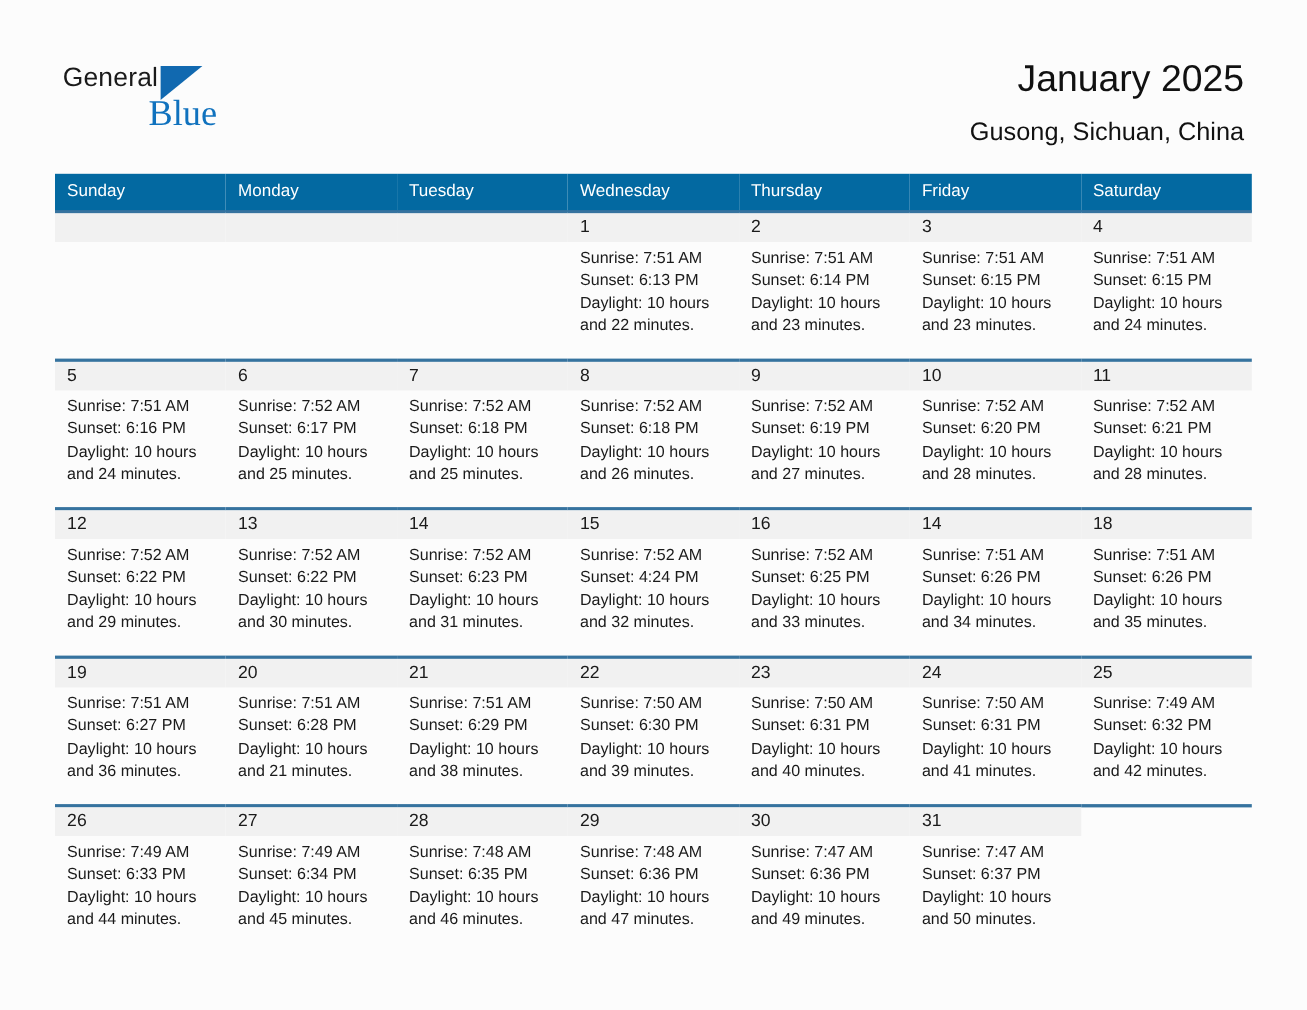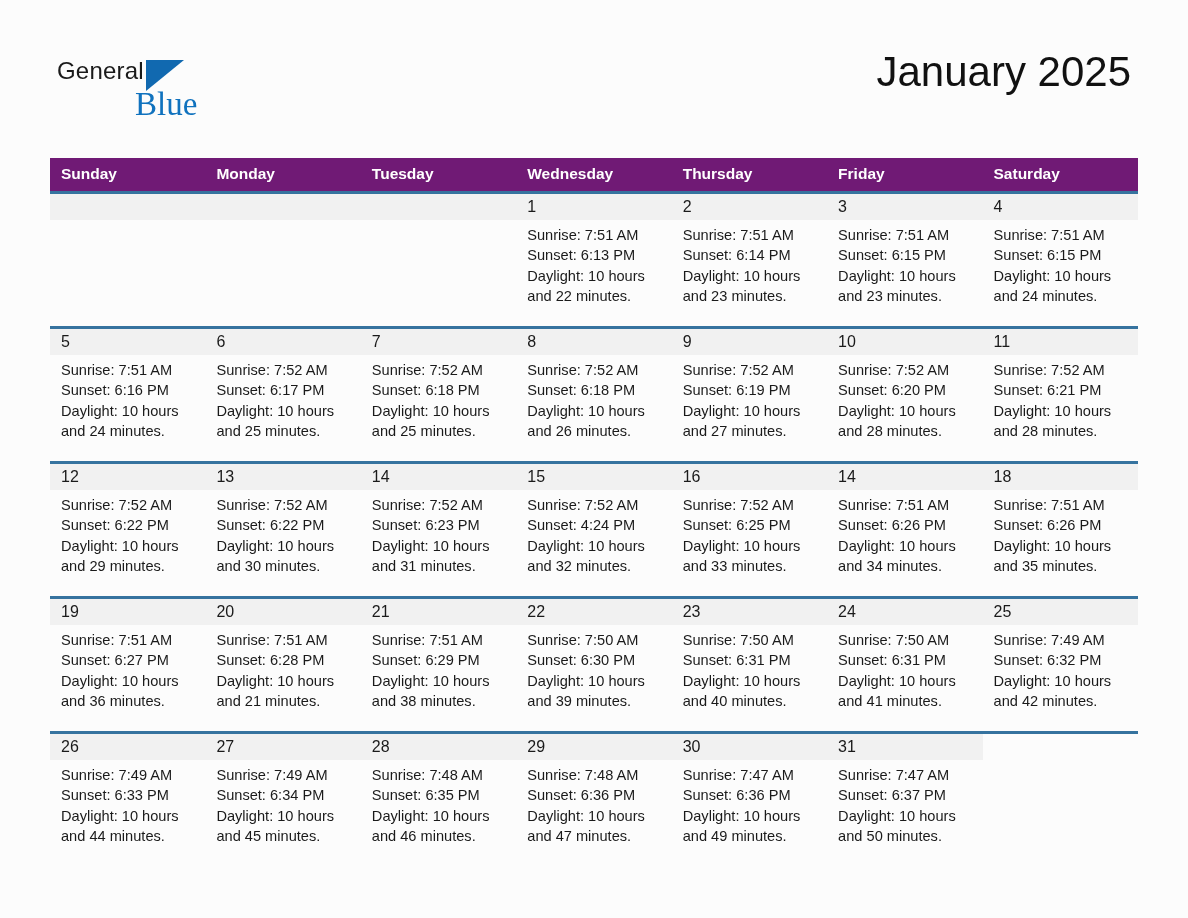--- a/index.html
+++ b/index.html
@@ -67,21 +67,21 @@
     line-height: 38px;
     font-family: Liberation Serif, serif;
   }
   .title-block {
     position: absolute;
     right: 57px;
     top: 48px;
     text-align: right;
   }
   .cal-title {
-    font-size: 42px;
+    font-size: 34px;
     color: #111;
     line-height: 48px;
     white-space: nowrap;
   }
   .cal-subtitle {
     font-size: 23px;
     color: #111;
     line-height: 30px;
     margin-top: 8px;
     white-space: nowrap;
@@ -93,24 +93,24 @@
     left: 50px;
     top: 158px;
     width: 1088px;
     border-collapse: collapse;
     table-layout: fixed;
   }
   .calendar col {
     width: 155.43px;
   }
   thead th {
-    background: #701a75;
+    background: #0369a1;
     color: #ffffff;
     font-size: 15.5px;
-    font-weight: bold;
+    font-weight: normal;
     text-align: left;
     padding: 7px 0 8px 11px;
     height: 17px;
     vertical-align: middle;
   }
   tbody td {
     vertical-align: top;
     padding: 0;
     border-top: 3px solid #36739f;
     background: transparent;
@@ -163,20 +163,21 @@
     <div class="logo">
       <div class="logo-row1">
         <span class="logo-general">General</span>
         <span class="logo-triangle"></span>
       </div>
       <span class="logo-blue">Blue</span>
     </div>
 
     <div class="title-block">
       <div class="cal-title">January 2025</div>
+      <div class="cal-subtitle">Gusong, Sichuan, China</div>
     </div>
   </div>
 
   <table class="calendar">
     <colgroup>
       <col>
         <col>
         <col>
         <col>
         <col>

